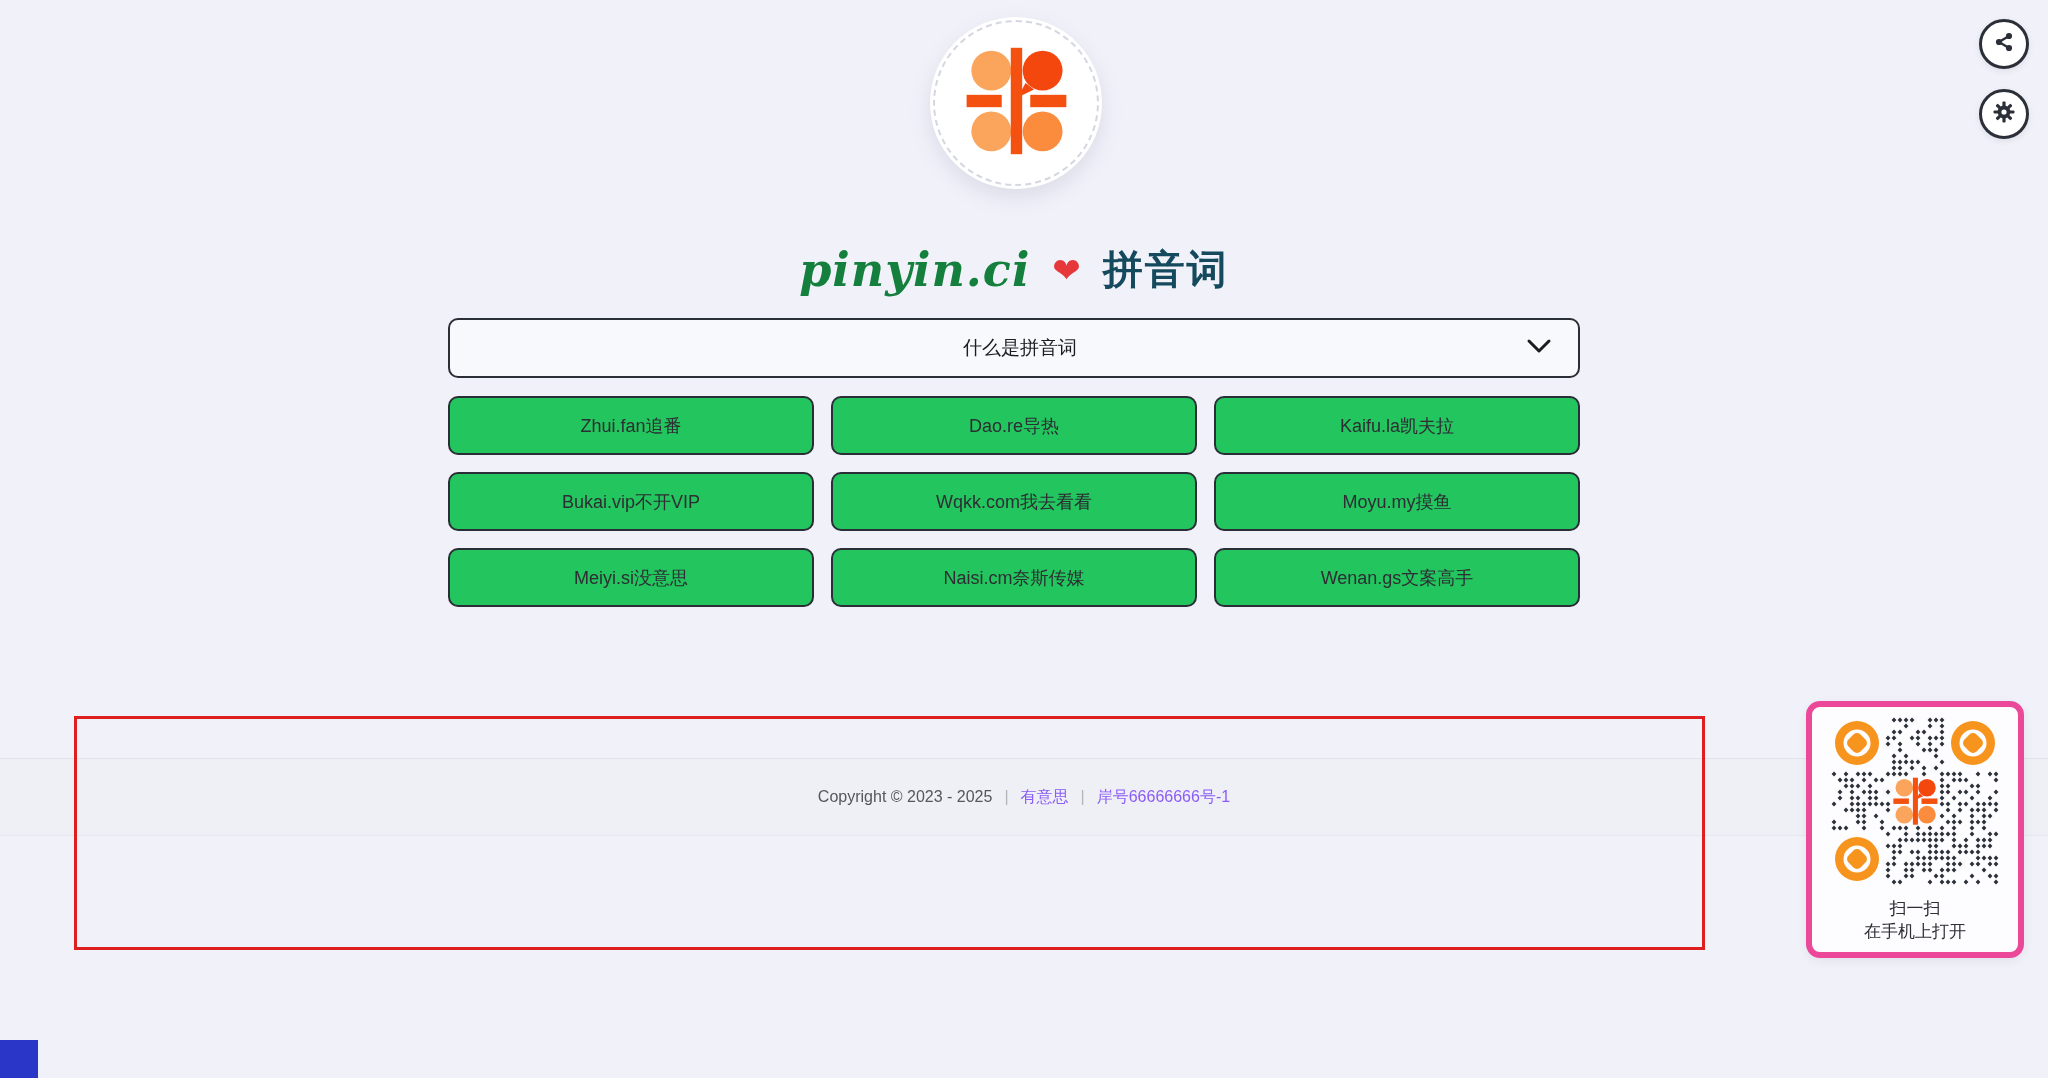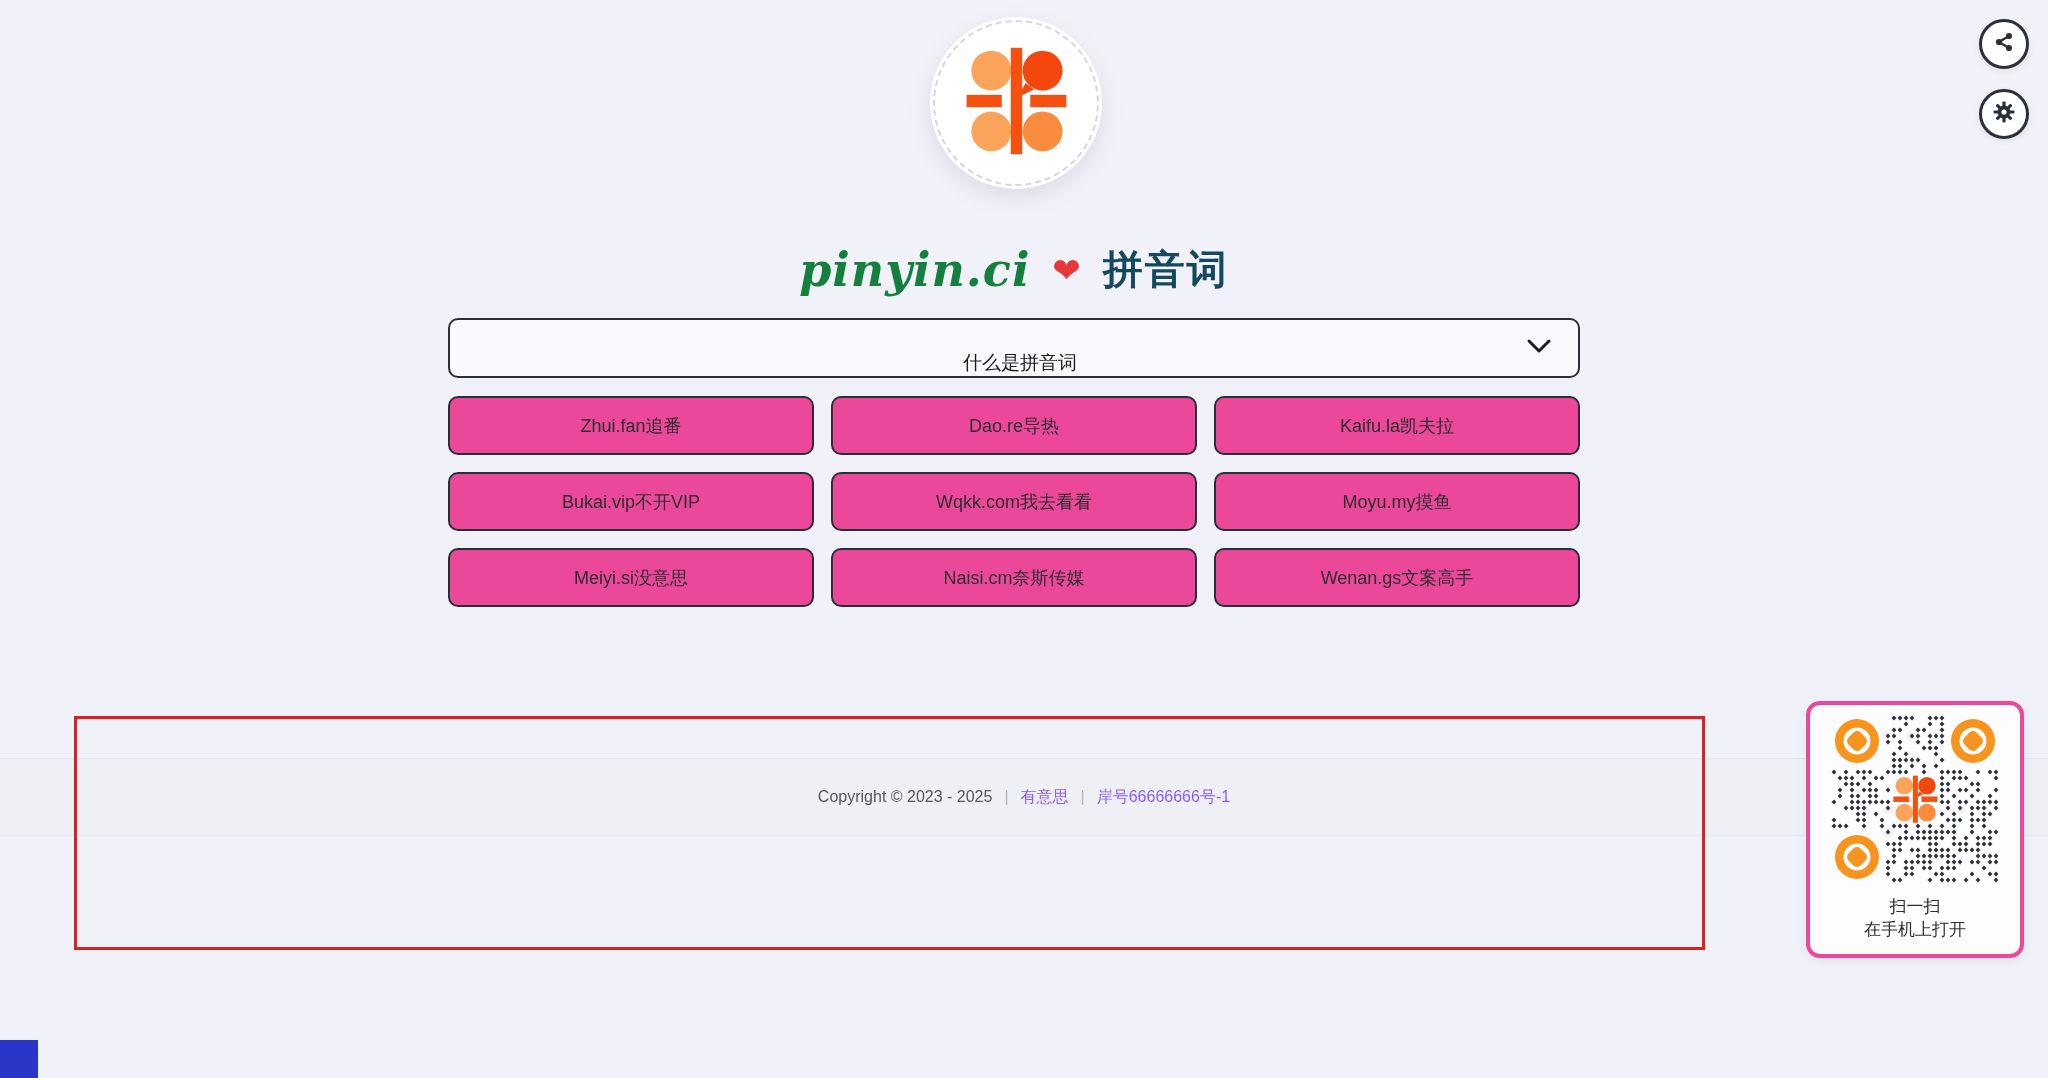--- a/index.html
+++ b/index.html
@@ -44,31 +44,31 @@
   .title-latin {
     font-family:"DejaVu Serif", serif; font-style:italic; font-weight:bold;
     font-size:46px; color:#15803d; letter-spacing:1px;
   }
   .title-heart { font-size:34px; color:#e6373a; line-height:1; }
   .title-cjk  { font-size:40px; font-weight:bold; color:#15495d; letter-spacing:2px; }
 
   .accordion {
     position:absolute; top:318px; left:0; width:100%; height:60px;
     background:#f8f9fd; border:2px solid #2a2e36; border-radius:10px;
-    display:flex; align-items:flex-end; justify-content:center;
+    display:flex; align-items:center; justify-content:center;
     font-size:19px; color:#1c1c22; cursor:pointer;padding-left:12px;
   }
   .accordion .chev { position:absolute; right:26px; top:50%; transform:translateY(-50%); }
 
   .links-grid {
     position:absolute; top:396px; left:0; width:100%;
     display:grid; grid-template-columns:repeat(3,1fr); gap:17px;
   }
   .link-btn {
-    height:59px; background:#ec4899; border:2px solid #2a2e36; border-radius:10px;
+    height:59px; background:#22c55e; border:2px solid #2a2e36; border-radius:10px;
     display:flex; align-items:center; justify-content:center;
     font-size:18px; color:#2d2d33; cursor:pointer;
   }
 
   
   .footer-band {
     position:absolute; left:0; top:758px; width:2048px; height:78px;
     background:#efeff6; border-top:1px solid #e2e2ea; border-bottom:1px solid #e7e7ef;
     display:flex; align-items:center; justify-content:center; gap:12px;
     font-size:16px; color:#56575d;
@@ -78,21 +78,21 @@
 
   
   .annotation-box {
     position:absolute; left:74px; top:716px; width:1631px; height:234px;
     border:3px solid #de1f1f; z-index:5; pointer-events:none;
   }
 
   
   .qr-card {
     position:absolute; left:1806px; top:701px; width:218px; height:257px;
-    background:#fdfdff; border:4px solid #ec4899; border-radius:14px;
+    background:#fdfdff; border:6px solid #ec4899; border-radius:14px;
     box-shadow:0 3px 10px rgba(40,40,70,.08); z-index:6;
     display:flex; flex-direction:column; align-items:center; padding-top:10px;
   }
   .qr-caption  { margin-top:8px;  font-size:17px; color:#2e2f33; }
   .qr-caption2 {  font-size:17px; color:#2e2f33; }
 
   
   .corner-marker {
     position:absolute; left:0; top:1040px; width:38px; height:38px;
     background:#2a36c8; z-index:10;

